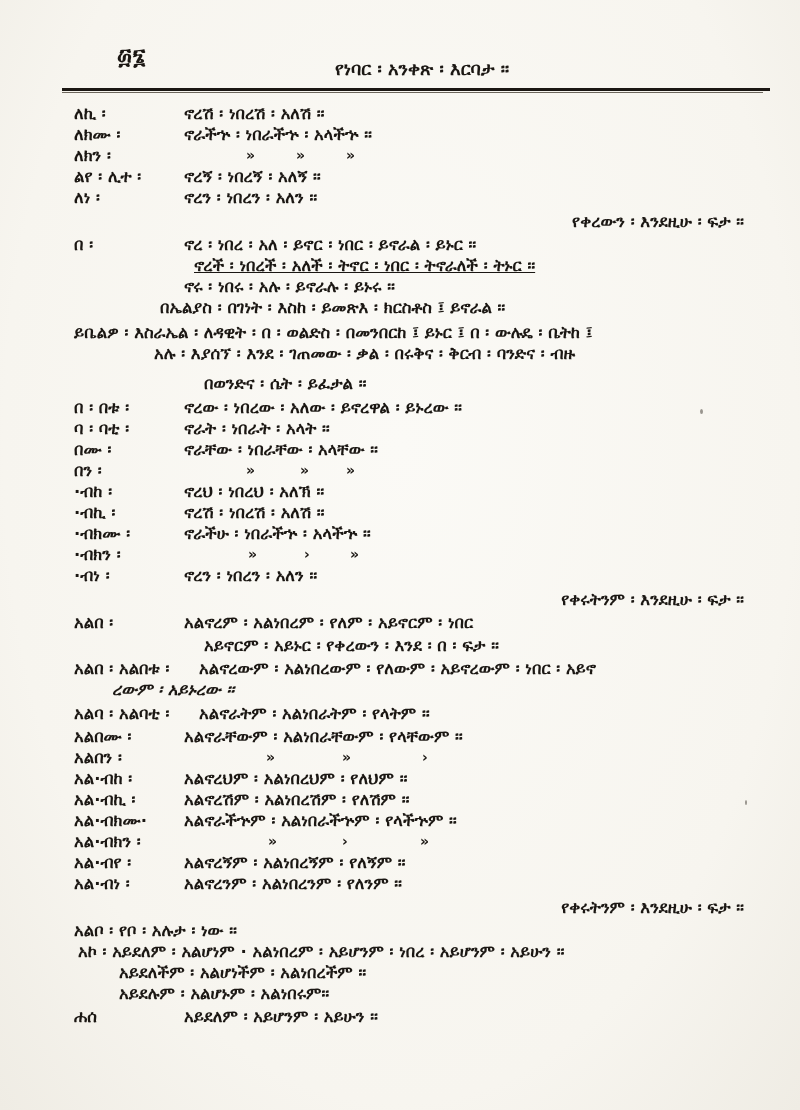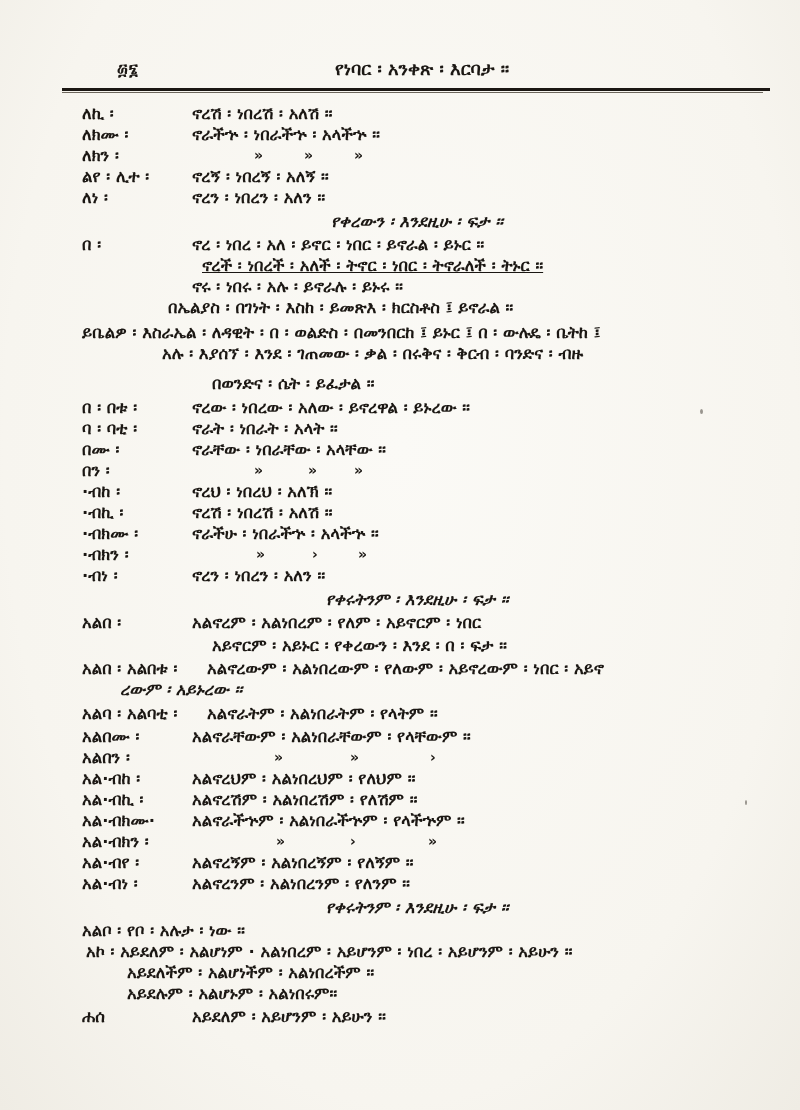--- a/index.html
+++ b/index.html
@@ -9,50 +9,50 @@
     height: 1110px;
     background:
       radial-gradient(ellipse at 50% 40%, #fbfaf6 0%, #f7f5ef 70%, #efece4 100%);
     color: #1b1713;
     font-family: "DejaVu Sans", sans-serif;
     font-weight: 700;
     overflow: hidden;
   }
   .pagenum {
     position: absolute;
-    left: 117px; top: 60px;
-    font-size: 16px;
+    left: 117px; top: 44px;
+    font-size: 22px;
     letter-spacing: 1px;
   }
   .title {
     position: absolute;
     left: 335px; top: 58px;
     font-size: 18px;
     white-space: nowrap;
   }
   .rule {
     position: absolute;
     left: 62px; top: 88px;
     width: 708px;
   }
   .rule .bar { height: 2.5px; background: #1b1713; }
   .rule .echo { height: 1px; background: #6d675d; margin-top: 1.5px; width: 99%; }
   .body {
     position: absolute;
-    left: 82px; top: 103px;
+    left: 74px; top: 103px;
     width: 700px;
     font-size: 16.5px;
   }
   .line {
     height: 21px;
     line-height: 21px;
     white-space: nowrap;
   }
   .line .label { display: inline-block; min-width: 110px; }
-  .line.header { text-align: center; margin: 3px 30px 2px 0; font-style: italic; }
+  .line.header { text-align: right; margin: 3px 30px 2px 0; }
   .line.ditto { position: relative; }
   .line.ditto .mark { position: absolute; top: 0; font-size: 14px; }
   .speck { position: absolute; background: #4b463e; border-radius: 50%; opacity: .55; }
 </style>
 </head>
 <body>
 
 <div class="page">
   <span class="pagenum">፴፮</span>
   <span class="title">የነባር ፡ አንቀጽ ፡ እርባታ ።</span>

